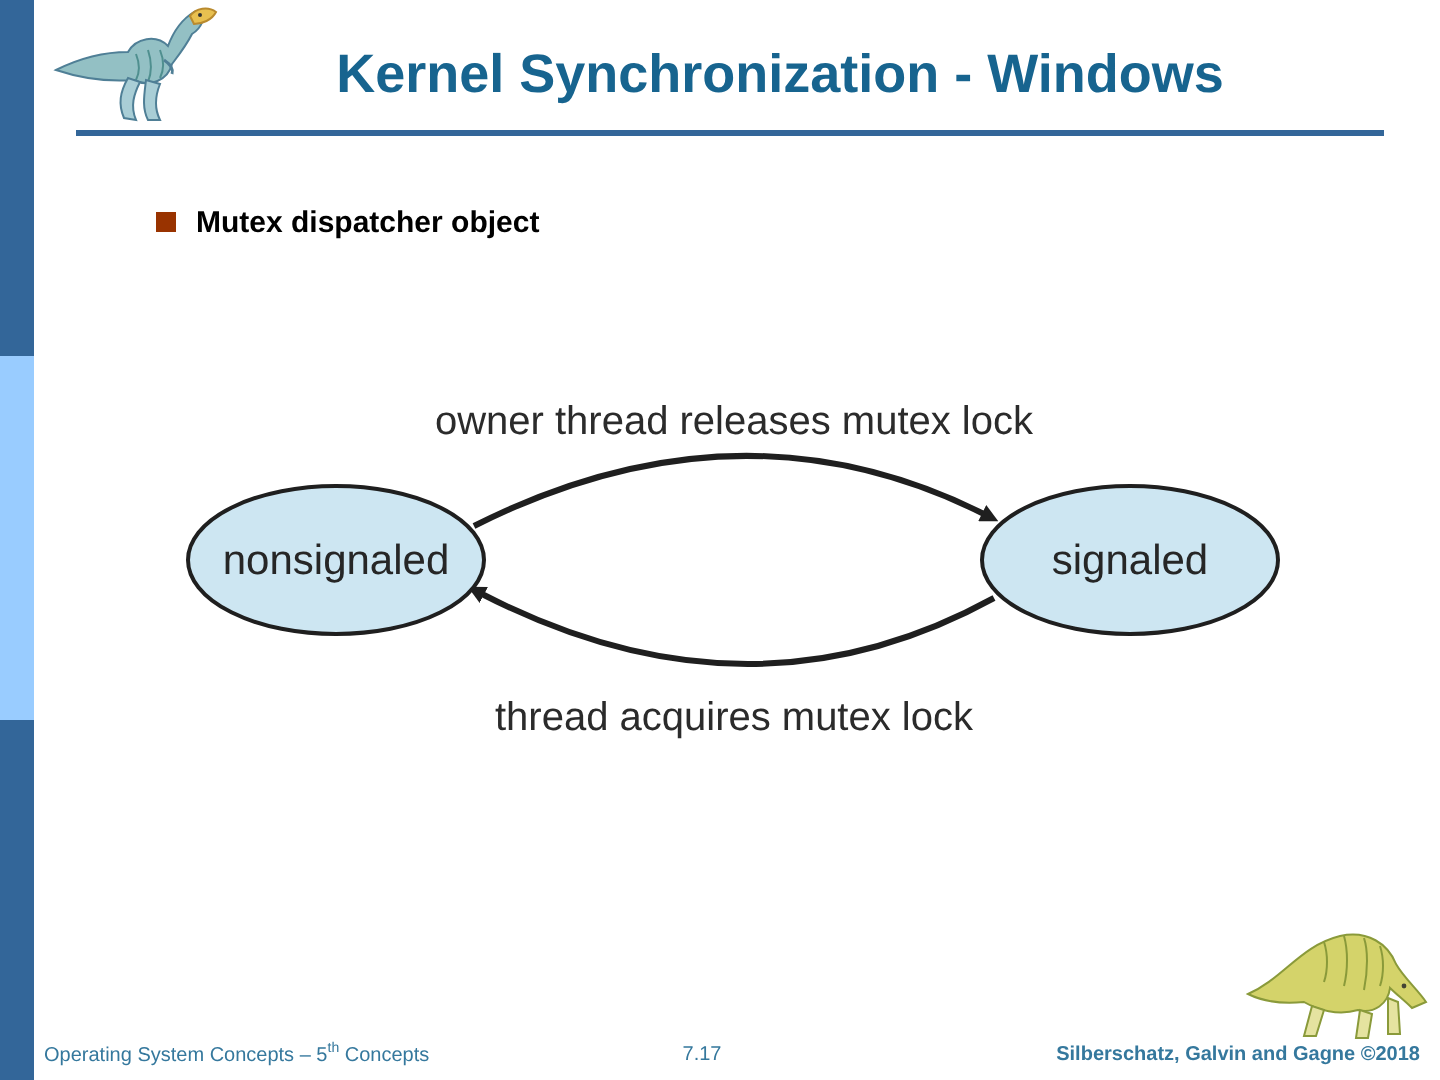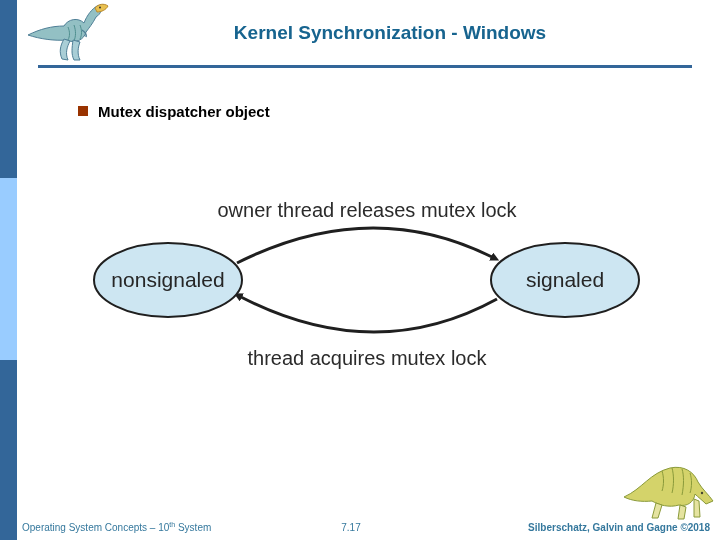--- a/index.html
+++ b/index.html
@@ -13,21 +13,21 @@
   
   .sidebar { position:absolute; left:0; top:0; width:17px; height:540px; }
   .sidebar .seg-top    { position:absolute; left:0; top:0;     width:17px; height:178px; background:#336699; }
   .sidebar .seg-mid    { position:absolute; left:0; top:178px; width:17px; height:182px; background:#99ccff; }
   .sidebar .seg-bottom { position:absolute; left:0; top:360px; width:17px; height:180px; background:#336699; }
 
   
   .header-logo { position:absolute; left:26px; top:2px; width:90px; height:62px; }
   .slide-title {
     position:absolute; left:100px; top:22px; width:580px;
-    font-size:19px; font-weight:bold; color:#17648f;
+    font-size:27px; font-weight:bold; color:#17648f;
     text-align:center; white-space:nowrap;
   }
   .title-rule { position:absolute; left:38px; top:65px; width:654px; height:3px; background:#336699; }
 
   
   .bullet-row { position:absolute; left:78px; top:103px; display:flex; align-items:flex-start; }
   .bullet-marker { width:10px; height:10px; background:#993300; margin-top:3px; flex:none; }
   .bullet-text { margin-left:10px; font-size:15px; font-weight:bold; color:#000000; line-height:17px; }
 
   
@@ -103,16 +103,16 @@
 <svg class="footer-dino" viewBox="0 0 96 68" aria-hidden="true">
   <path d="M2,42 C20,34 28,18 48,13 C62,10 72,17 76,27 C80,34 87,40 91,46 L84,49 C80,45 76,42 73,39 C72,47 65,52 57,50 C47,53 37,50 30,46 C20,47 10,46 2,42 Z" fill="#d4d36a" stroke="#8a9a3a" stroke-width="1"></path>
   <path d="M40,16 C42,22 42,30 40,36 M50,13 C52,20 52,30 50,38 M60,14 C62,20 62,30 60,40 M68,18 C70,24 70,32 68,38" fill="none" stroke="#8a9a3a" stroke-width="1"></path>
   <path d="M34,48 L30,63 L36,63 L40,50 Z" fill="#e5e3a0" stroke="#8a9a3a" stroke-width="1"></path>
   <path d="M58,50 L56,64 L62,64 L64,52 Z" fill="#e5e3a0" stroke="#8a9a3a" stroke-width="1"></path>
   <path d="M72,44 L72,62 L78,62 L77,46 Z" fill="#e5e3a0" stroke="#8a9a3a" stroke-width="1"></path>
   <circle cx="80" cy="38" r="1.2" fill="#444433"></circle>
 </svg>
 
 <div class="footer">
-  <span class="footer-left"><span>Operating System Concepts – 10</span><sup>th</sup><span> System</span></span>
+  <span class="footer-left"><span>Operating System Concepts – 5</span><sup>th</sup><span> Concepts</span></span>
   <span class="footer-page">7.17</span>
   <span class="footer-right">Silberschatz, Galvin and Gagne ©2018</span>
 </div>
 
 </body></html>

